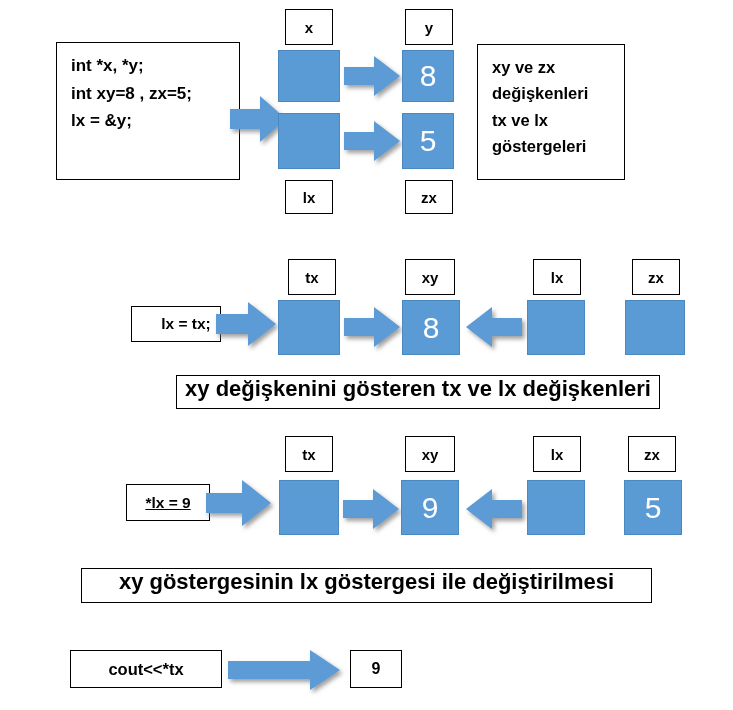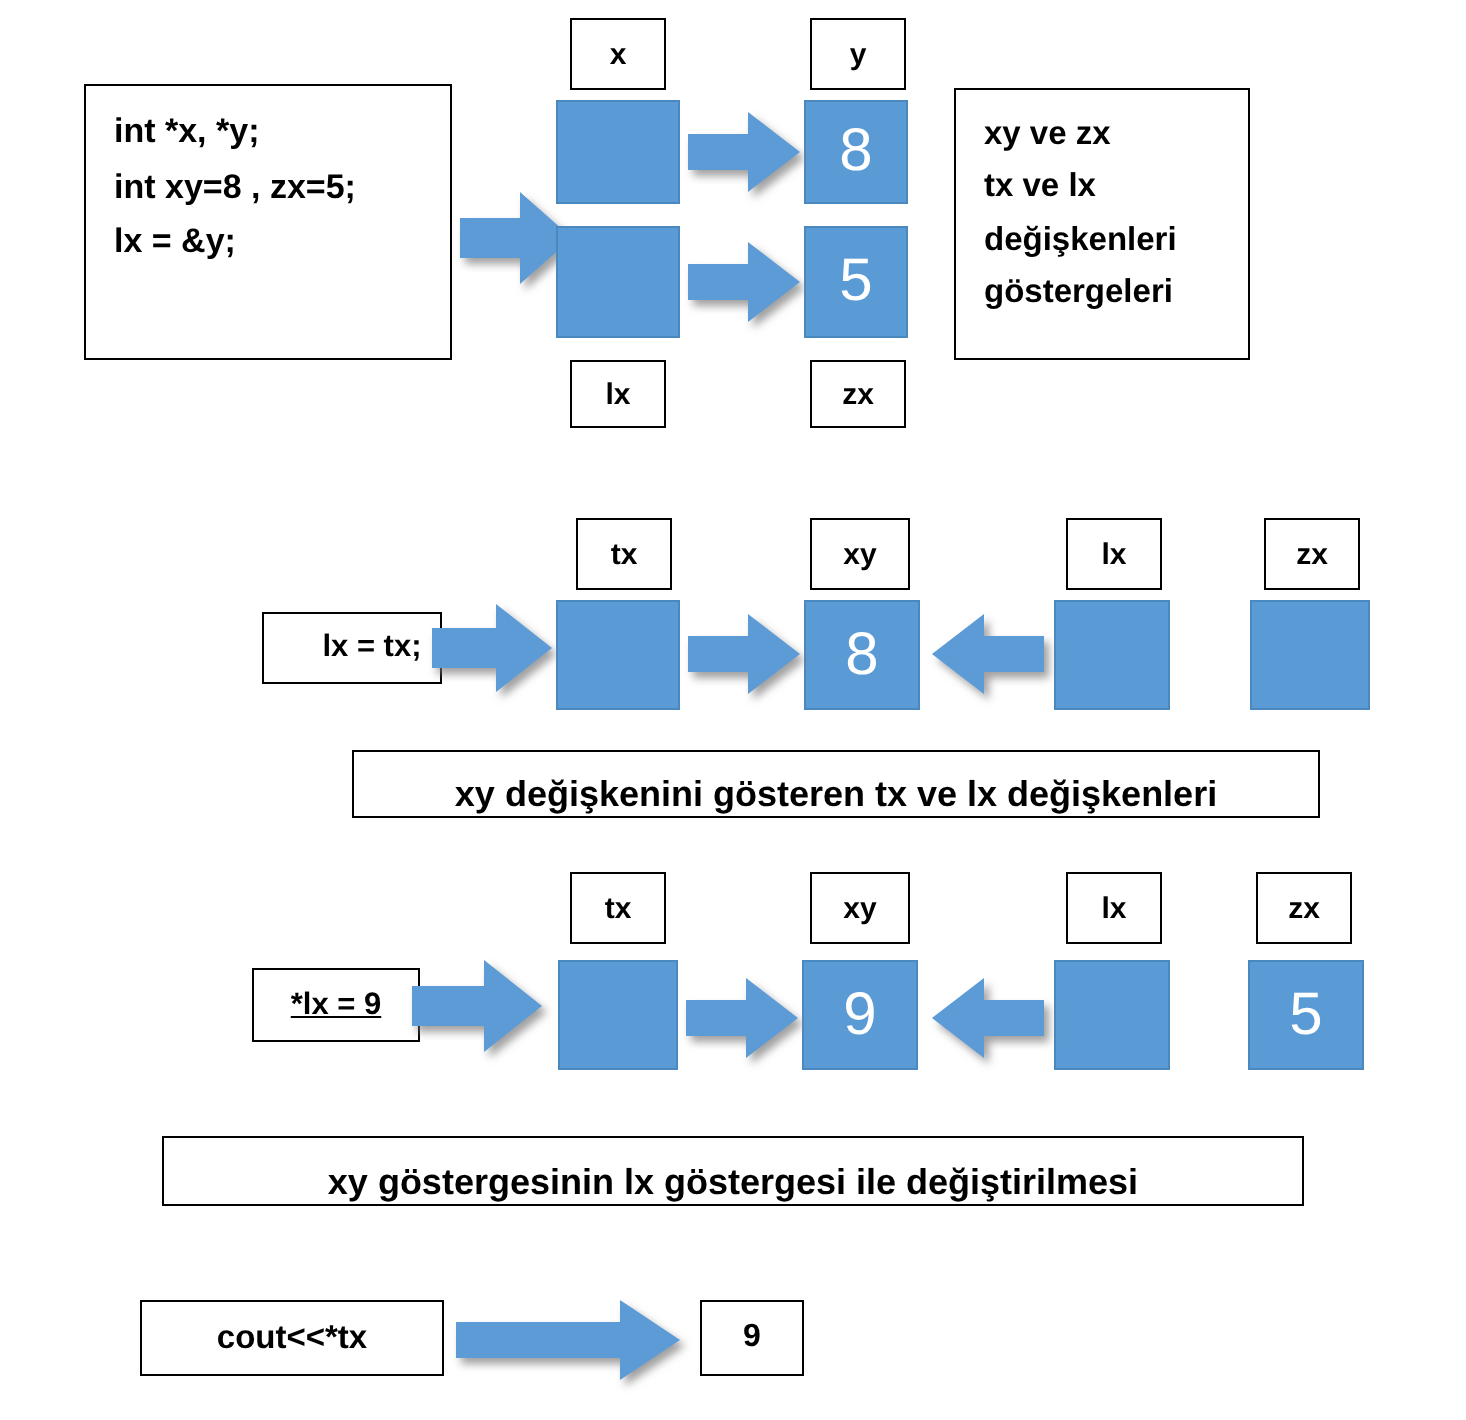--- a/index.html
+++ b/index.html
@@ -27,39 +27,39 @@
   }
 
   
   .codebox{
     padding:9px 14px;display:block;font-weight:bold;font-size:17px;
     line-height:1.62;background:#fff;border:1.6px solid #000;
   }
   .codebox div{white-space:nowrap;}
   .caption{
     background:#fff;border:1.6px solid #000;
-    display:flex;align-items:flex-end;justify-content:center;
-    font-weight:bold;font-size:18px;
+    display:flex;align-items:flex-start;justify-content:center;
+    font-weight:bold;font-size:22px;
   }
   .stmt{
     background:#fff;border:1.6px solid #000;
     display:flex;align-items:center;justify-content:center;
     font-weight:bold;font-size:15.5px;
   }
 
   
   .arrow{position:absolute;}
   .arrow svg{display:block;overflow:visible;}
 </style>
 </head>
 <body>
 
 <div class="abs" style="left:0;top:0;width:733px;height:230px;">
 
-  <div class="abs codebox" style="left:42px;top:42px;width:184px;height:138px;">
+  <div class="abs codebox" style="left:56px;top:42px;width:184px;height:138px;">
     <div>int *x, *y;</div>
     <div>int xy=8 , zx=5;</div>
     <div>lx = &amp;y;</div>
   </div>
 
   <div class="arrow" style="left:230px;top:96px;">
     <svg width="56" height="46" viewBox="0 0 56 46">
       <defs>
           <filter id="sh1" x="-30%" y="-30%" width="180%" height="180%">
         <feDropShadow dx="2.5" dy="3" stdDeviation="2.2" flood-color="#808080" flood-opacity="0.75"></feDropShadow>
@@ -109,22 +109,22 @@
   <div class="abs wbox tag" style="left:285px;top:180px;width:48px;height:34px;">
     <span>lx</span>
   </div>
 
   <div class="abs wbox tag" style="left:405px;top:180px;width:48px;height:34px;">
     <span>zx</span>
   </div>
 
   <div class="abs codebox" style="left:477px;top:44px;width:148px;height:136px;font-size:16.5px;line-height:1.6;">
     <div>xy ve zx</div>
+    <div>değişkenleri</div>
     <div>tx ve lx</div>
-    <div>değişkenleri</div>
     <div>göstergeleri</div>
   </div>
 </div>
 
 <div class="abs" style="left:0;top:255px;width:733px;height:155px;">
 
   <div class="abs stmt" style="left:131px;top:51px;width:90px;height:36px;padding-left:20px;">
     <span>lx = tx;</span>
   </div>
 

